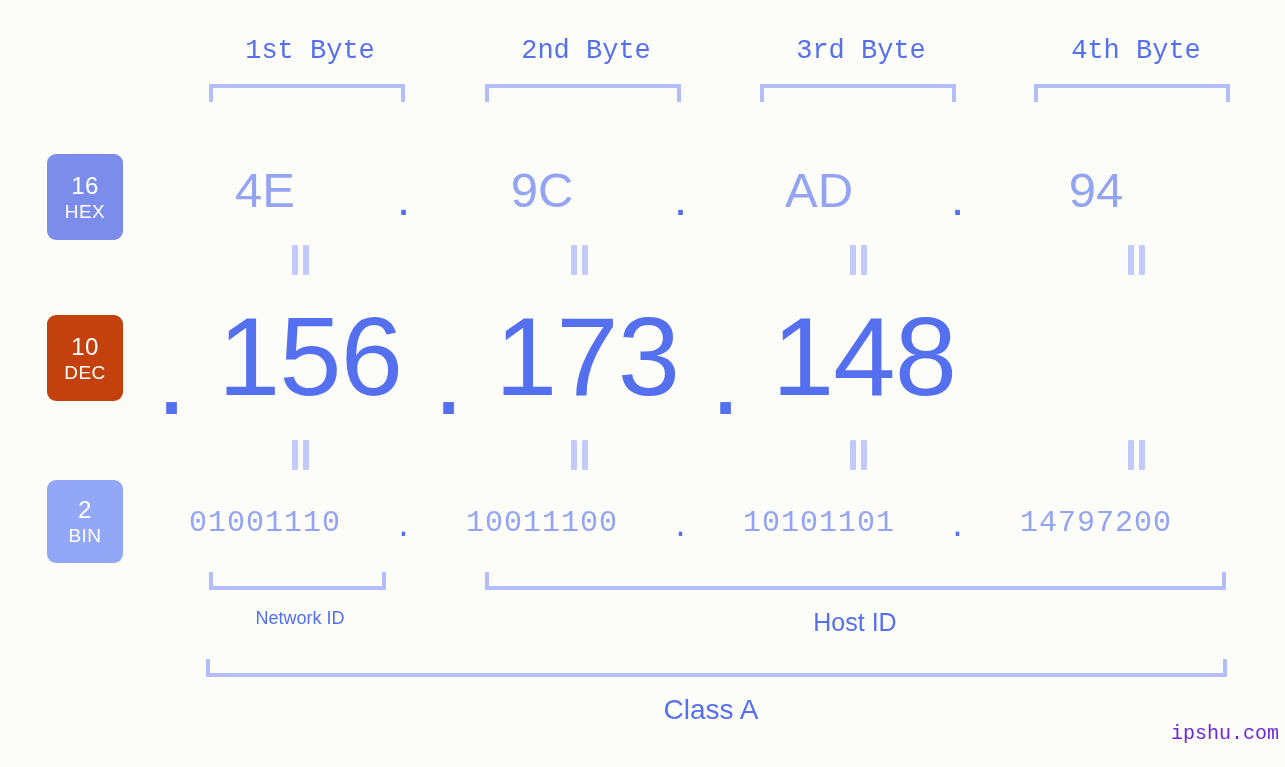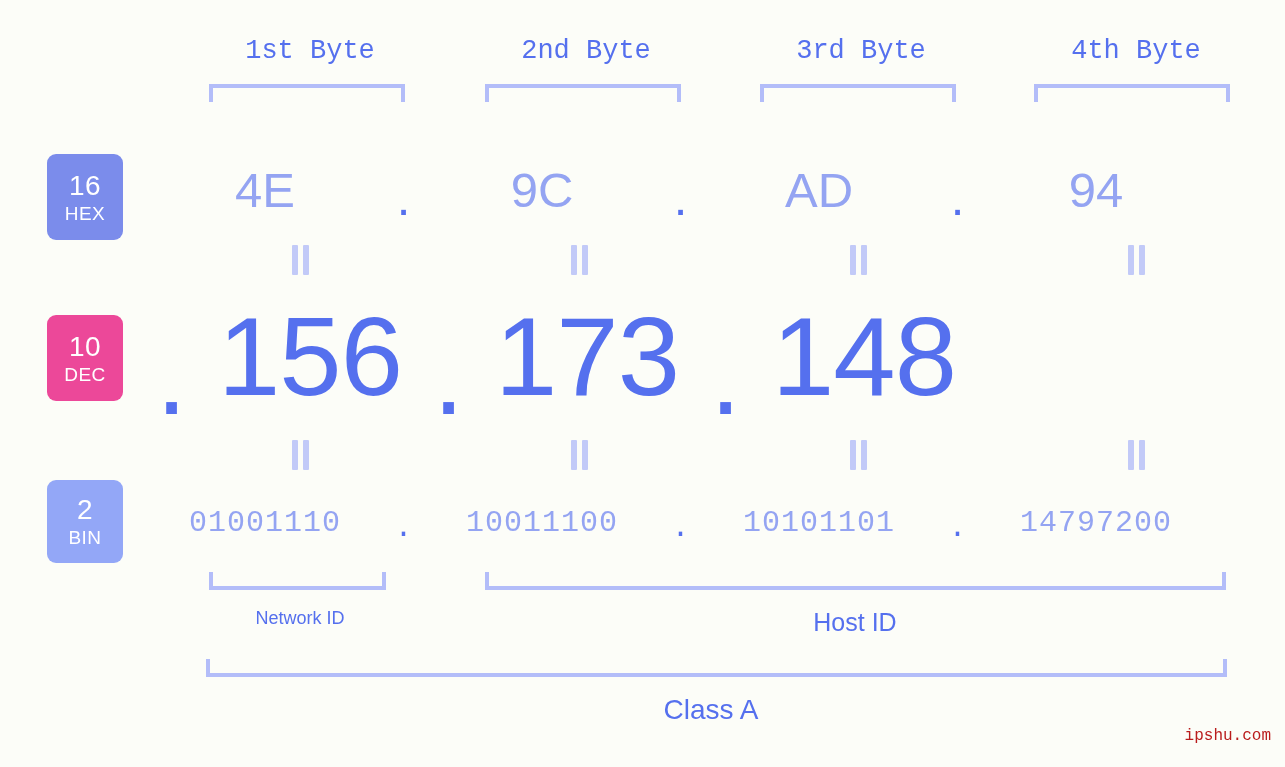--- a/index.html
+++ b/index.html
@@ -59,33 +59,33 @@
     color: #ffffff;
     text-align: center;
     font-family: "Liberation Sans", sans-serif;
     display: flex;
     flex-direction: column;
     align-items: center;
     justify-content: center;
     line-height: 1;
   }
   .badge .num {
-    font-size: 28px;
+    font-size: 24px;
     font-weight: 400;
     letter-spacing: 0.5px;
   }
   .badge .abbr {
     font-size: 19px;
     font-weight: 400;
     margin-top: 4px;
     letter-spacing: 0.5px;
   }
 
   #badge-hex { top: 154px; height: 86px; background: #7b8ceb; }
-  #badge-dec { top: 315px; height: 86px; background: #ec4899; }
+  #badge-dec { top: 315px; height: 86px; background: #c2410c; }
   #badge-bin { top: 480px; height: 83px; background: #93a7f7; }
 
   
   .row {
     position: absolute;
     left: 150px;
     width: 1108px;
     display: flex;
     align-items: center;
     justify-content: flex-start;
@@ -180,25 +180,25 @@
     font-family: "Liberation Sans", sans-serif;
     white-space: nowrap;
   }
   #label-network { top: 608px; font-size: 18px; }
   #label-host    { top: 608px; font-size: 25px; }
   #label-class   { top: 694px; font-size: 28px; }
 
   
   #watermark {
     position: absolute;
-    right: 14px;
+    right: 6px;
     bottom: 22px;
     font-family: "Liberation Mono", monospace;
-    font-size: 16px;
-    color: #b91c1c;
+    font-size: 20px;
+    color: #6d28d9;
     letter-spacing: 0px;
   }
 </style>
 </head>
 <body>
 
 <div id="stage">
 
   <div class="byte-label" style="left:185px; width:250px;">1st Byte</div>
   <div class="byte-label" style="left:461px; width:250px;">2nd Byte</div>

